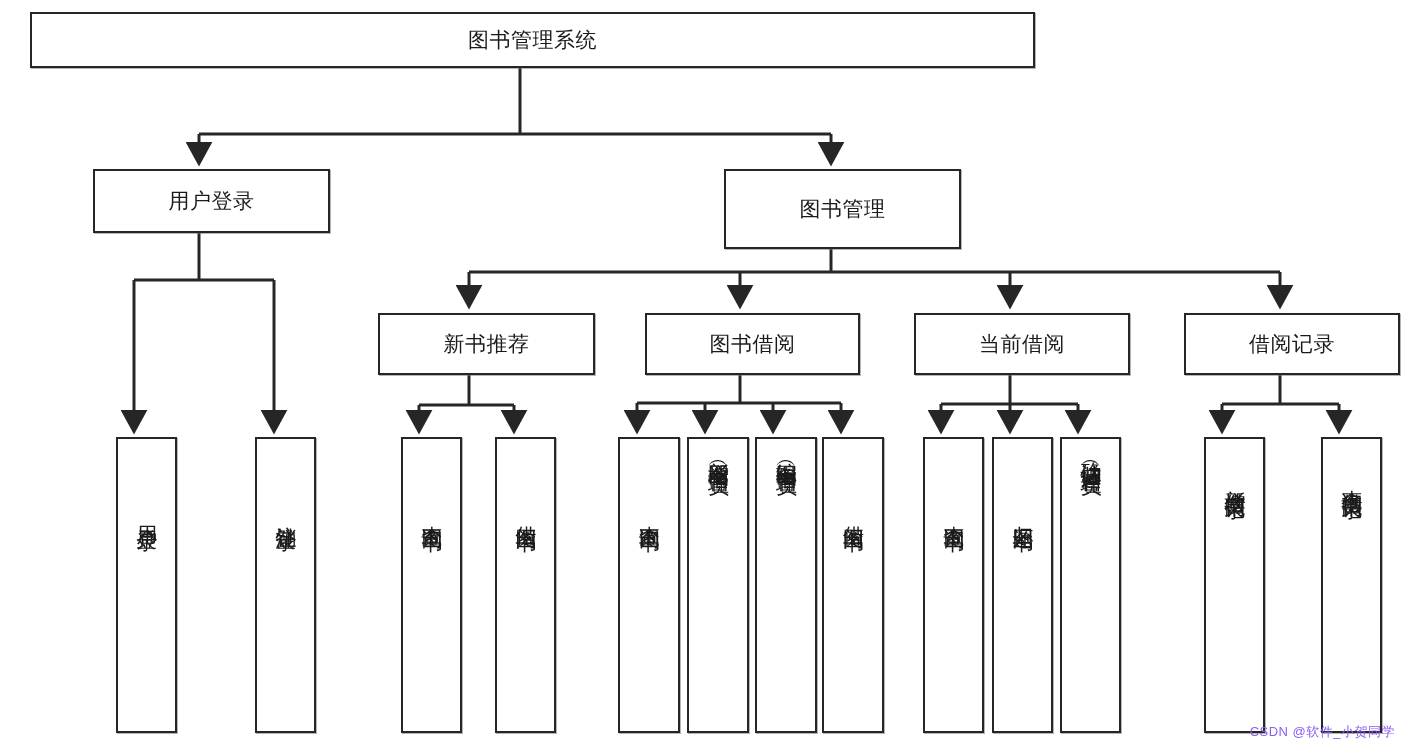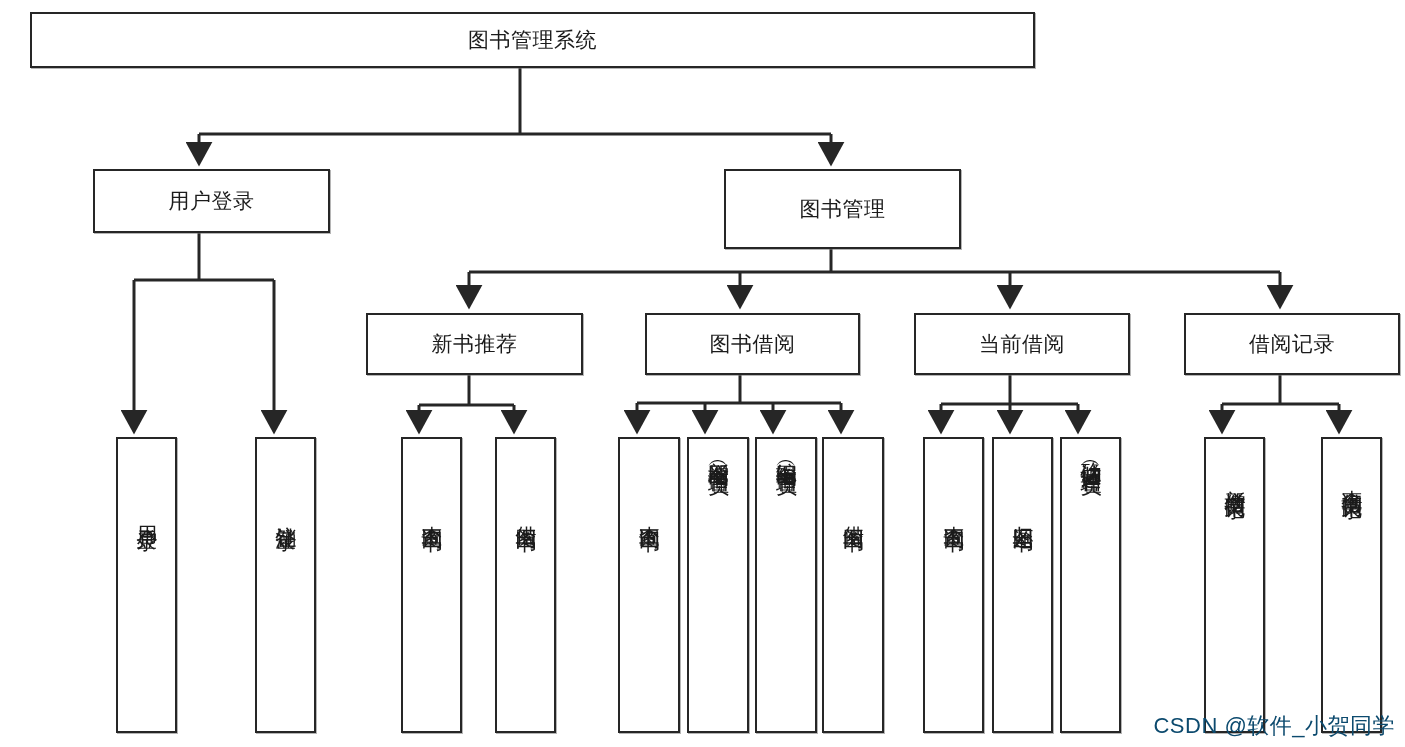--- a/index.html
+++ b/index.html
@@ -55,22 +55,22 @@
     writing-mode: vertical-rl;
     text-orientation: upright;
     font-size: 21px;
     line-height: 1.28;
     letter-spacing: 2px;
   }
   .watermark {
     position: absolute;
     right: 10px;
     bottom: 6px;
-    color: #0c4a6e;
-    font-size: 22px;
+    color: #8b5cf6;
+    font-size: 13px;
     letter-spacing: 0.5px;
     white-space: nowrap;
   }
 </style>
 </head>
 <body>
 
 <div id="diagram-root">
 
   <svg class="edges" viewBox="0 0 1405 747">
@@ -127,21 +127,21 @@
     <span class="node-label">图书管理系统</span>
   </div>
 
   <div class="node horizontal" style="left:81px; top:169px; width:237px; height:64px;">
     <span class="node-label">用户登录</span>
   </div>
   <div class="node horizontal" style="left:712px; top:169px; width:237px; height:80px;">
     <span class="node-label">图书管理</span>
   </div>
 
-  <div class="node horizontal" style="left:354px; top:313px; width:217px; height:62px;">
+  <div class="node horizontal" style="left:366px; top:313px; width:217px; height:62px;">
     <span class="node-label">新书推荐</span>
   </div>
   <div class="node horizontal" style="left:633px; top:313px; width:215px; height:62px;">
     <span class="node-label">图书借阅</span>
   </div>
   <div class="node horizontal" style="left:902px; top:313px; width:216px; height:62px;">
     <span class="node-label">当前借阅</span>
   </div>
   <div class="node horizontal" style="left:1172px; top:313px; width:216px; height:62px;">
     <span class="node-label">借阅记录</span>

